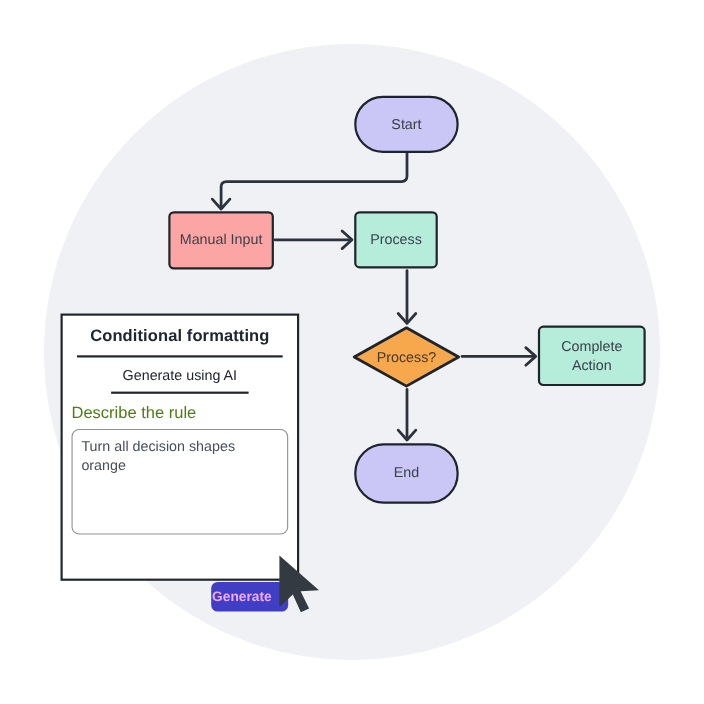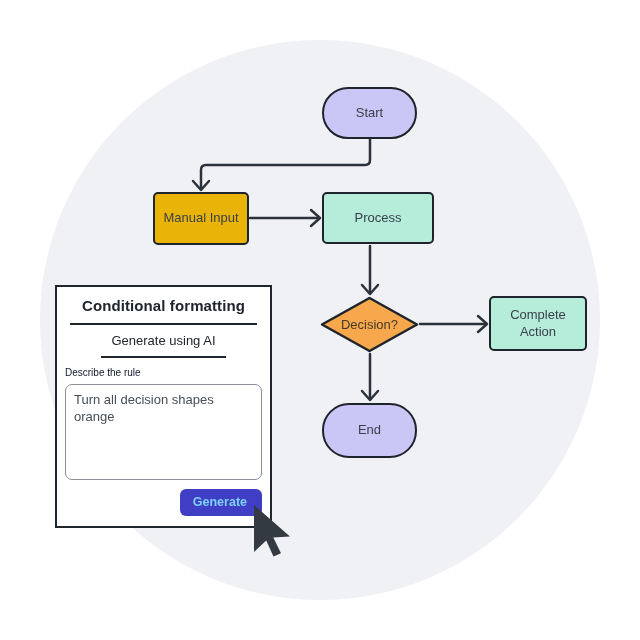--- a/index.html
+++ b/index.html
@@ -31,21 +31,21 @@
     text-align: center;
     font-size: 13px;
     color: #3a414b;
     border: 2.5px solid #1e242c;
     line-height: 1.25;
   }
   .node.terminator { border-radius: 27px; text-align: right; }
   .node.process { border-radius: 5px; }
   .node-start          { left: 322px; top:  87px; width: 95px; height: 52px; }
   .node-manual-input   { left: 153px; top: 192px; width: 96px; height: 53px; }
-  .node-process        { left: 322px; top: 192px; width: 112px; height: 52px; }
+  .node-process        { left: 322px; top: 192px; width: 76px; height: 52px; }
   .node-complete       { left: 489px; top: 296px; width: 98px; height: 55px; padding: 0 10px; }
   .node-end            { left: 322px; top: 403px; width: 95px; height: 55px; }
   .node-decision {
     position: absolute;
     left: 320px; top: 296px;
     width: 99px; height: 57px;
   }
   .node-decision svg { position: absolute; inset: 0; overflow: visible; }
   .node-decision .diamond-label {
     position: absolute; inset: 0;
@@ -82,22 +82,22 @@
     font-weight: normal;
     color: #20262e;
   }
   .panel-body {
     padding: 9px 10px 10px 10px;
     flex: 1;
     display: flex;
     flex-direction: column;
   }
   .field-label {
-    font-size: 10px;
-    color: #0f172a;
+    font-size: 15px;
+    color: #4d7c0f;
     margin-bottom: 6px;
   }
   .rule-textarea {
     width: 197px;
     height: 96px;
     border: 1.5px solid #8b9098;
     border-radius: 7px;
     padding: 7px 8px;
     font-family: "Liberation Sans", "DejaVu Sans", sans-serif;
     font-size: 13px;
@@ -108,26 +108,27 @@
     line-height: 1.3;
   }
   .button-row {
     display: flex;
     justify-content: flex-end;
     margin-top: 9px;
   }
   .generate-button {
     border: none;
     border-radius: 6px;
-    padding: 6px 15px 7px 13px;
+    padding: 6px 15px 7px 1px;
     font-family: "Liberation Sans", "DejaVu Sans", sans-serif;
     font-size: 12.5px;
     font-weight: bold;
-    color: #7dd3fc;
+    color: #f0abfc;
     cursor: pointer;
+    margin-top: 34px;
   }
   .cursor {
     position: absolute;
     left: 252px; top: 504px;
     width: 40px; height: 56px;
     pointer-events: none;
   }
 </style>
 </head>
 <body>
@@ -156,33 +157,33 @@
     <g>
       <polyline points="370,354 370,397"></polyline>
       <polyline points="362,391 370,400 378,391"></polyline>
     </g>
   </svg>
 
   <div class="node terminator node-start" style="background: rgb(202, 198, 246);">
     <span>Start</span>
   </div>
 
-  <div class="node process node-manual-input" style="background: #eab308;">
+  <div class="node process node-manual-input" style="background: #fca5a5;">
     <span>Manual Input</span>
   </div>
 
   <div class="node process node-process" style="background: rgb(181, 237, 218);">
     <span>Process</span>
   </div>
 
   <div class="node-decision">
     <svg viewBox="0 0 99 57">
       <polygon points="49.5,2 97,28.5 49.5,55 2,28.5" stroke="#1e242c" stroke-width="2.5" stroke-linejoin="round" fill="#f7a74c"></polygon>
     </svg>
-    <div class="diamond-label">Decision?</div>
+    <div class="diamond-label">Process?</div>
   </div>
 
   <div class="node process node-complete" style="background: rgb(181, 237, 218);">
     <span>Complete Action</span>
   </div>
 
   <div class="node terminator node-end" style="background: rgb(202, 198, 246);">
     <span>End</span>
   </div>
 

